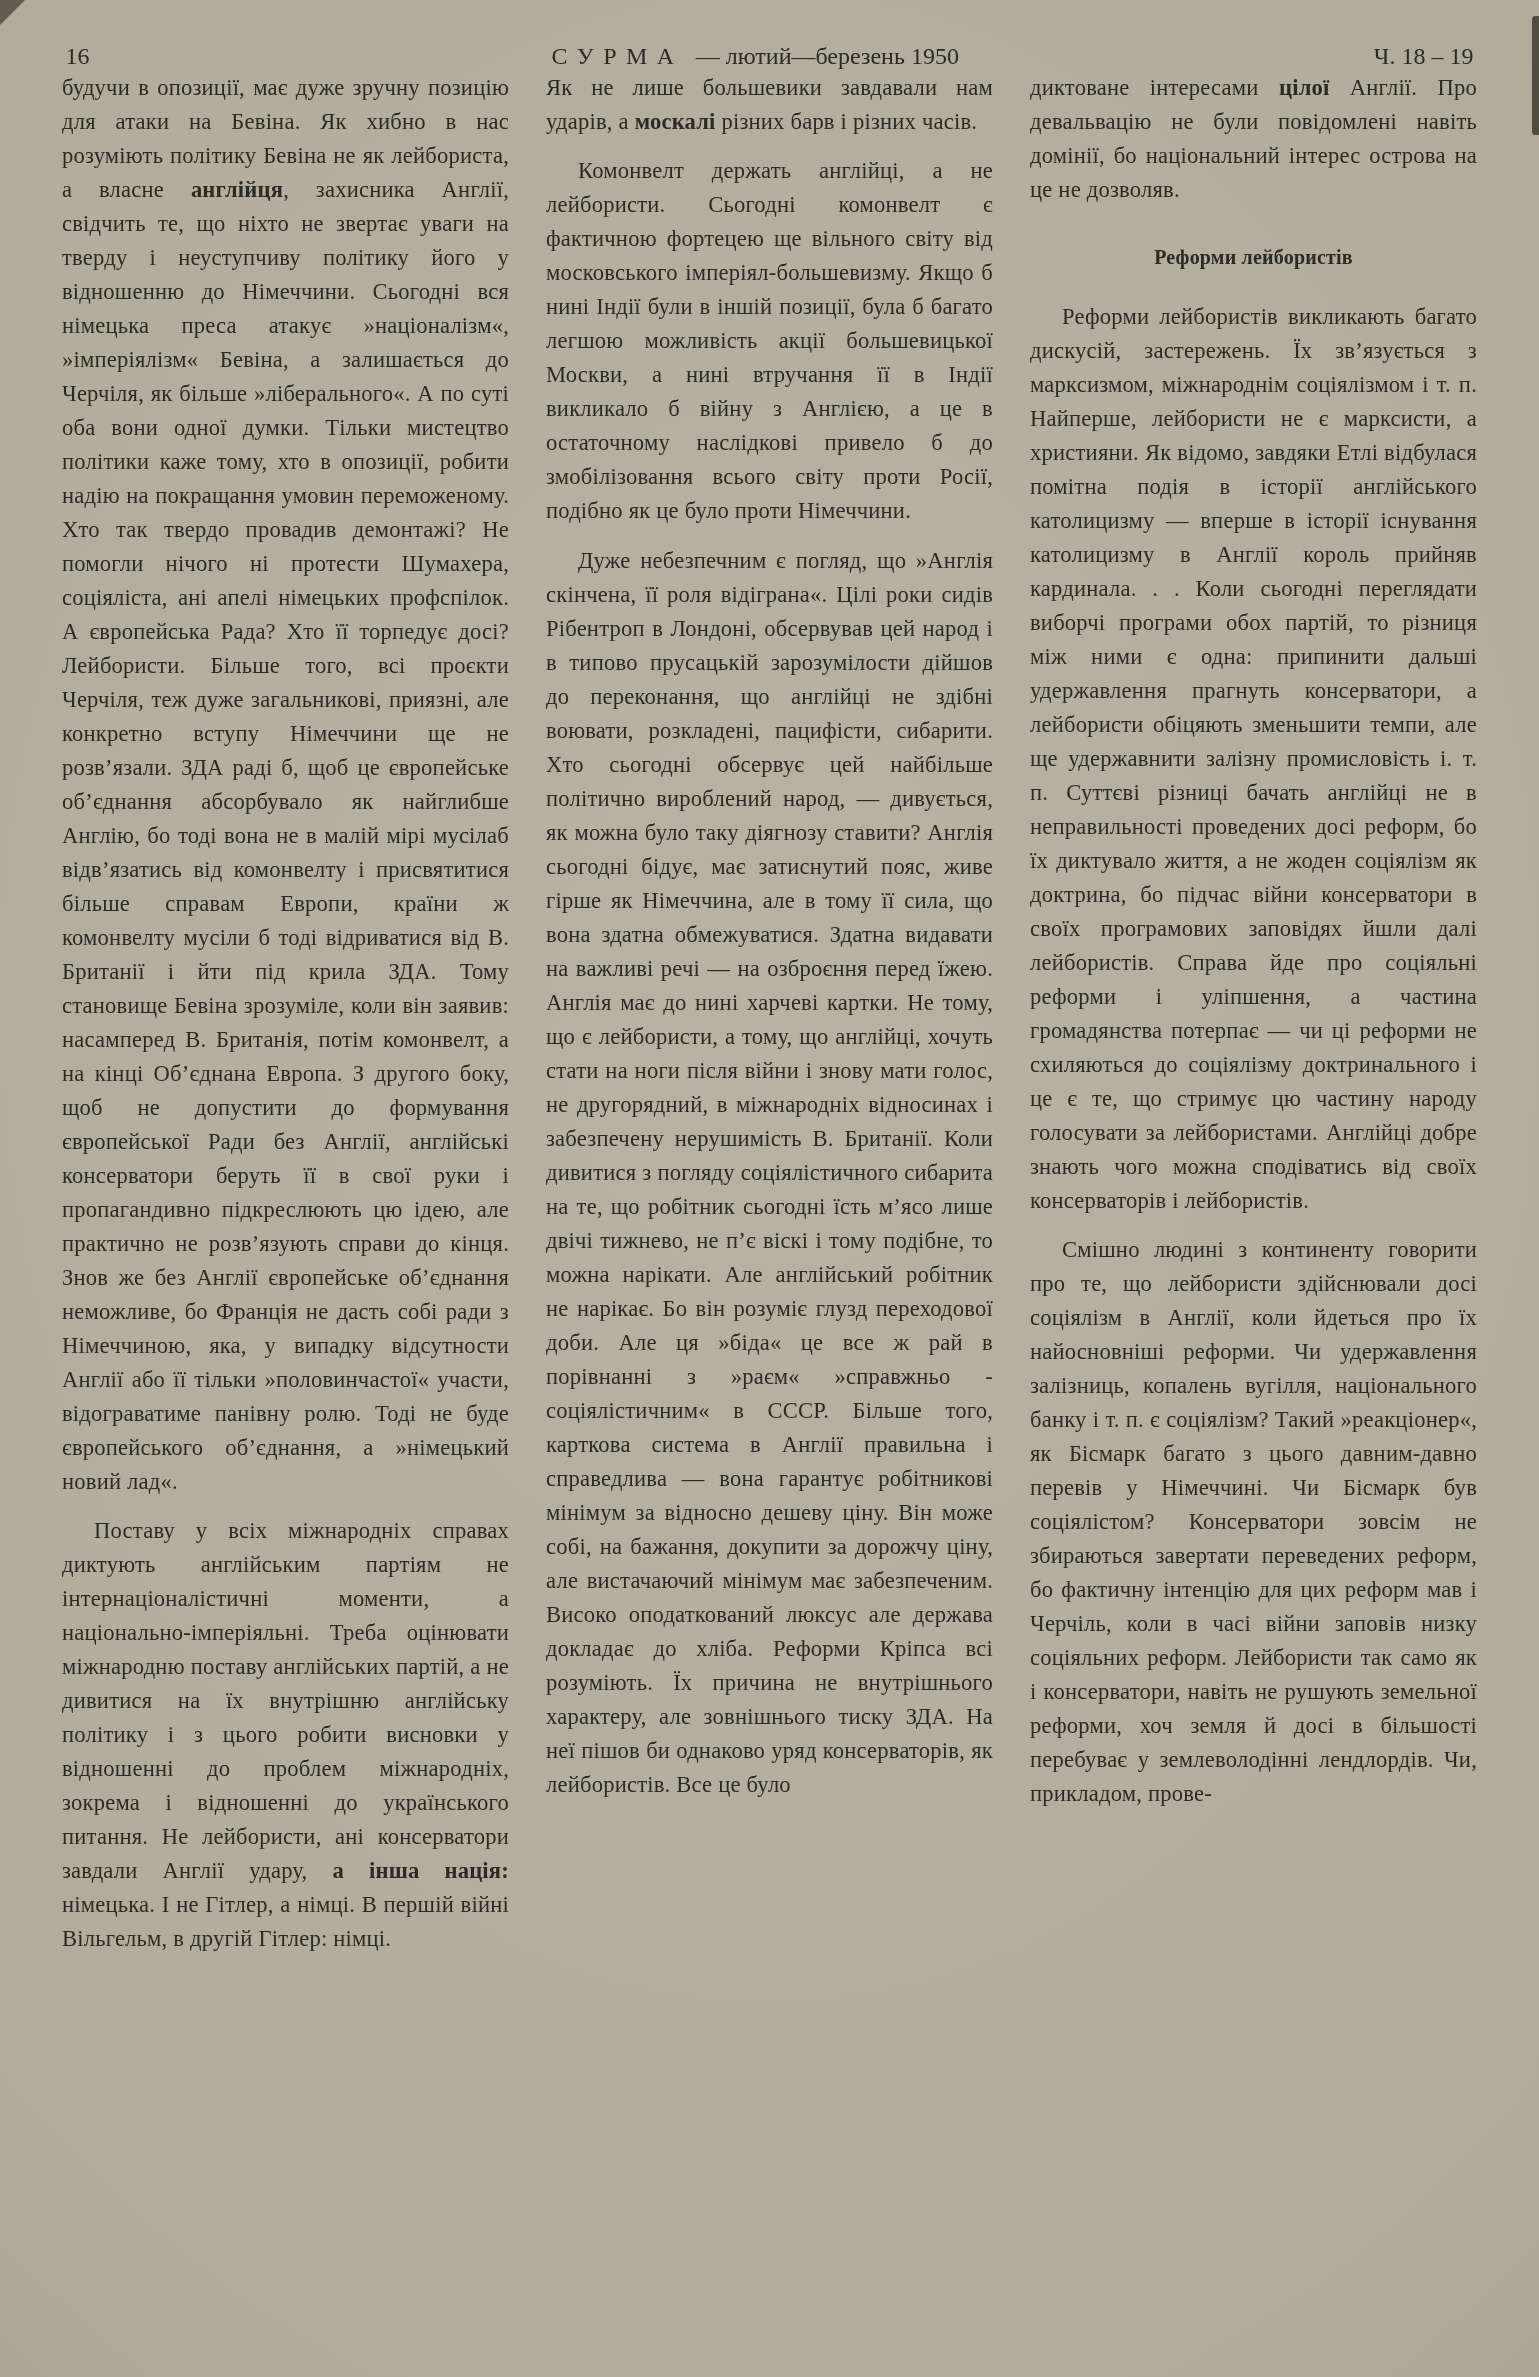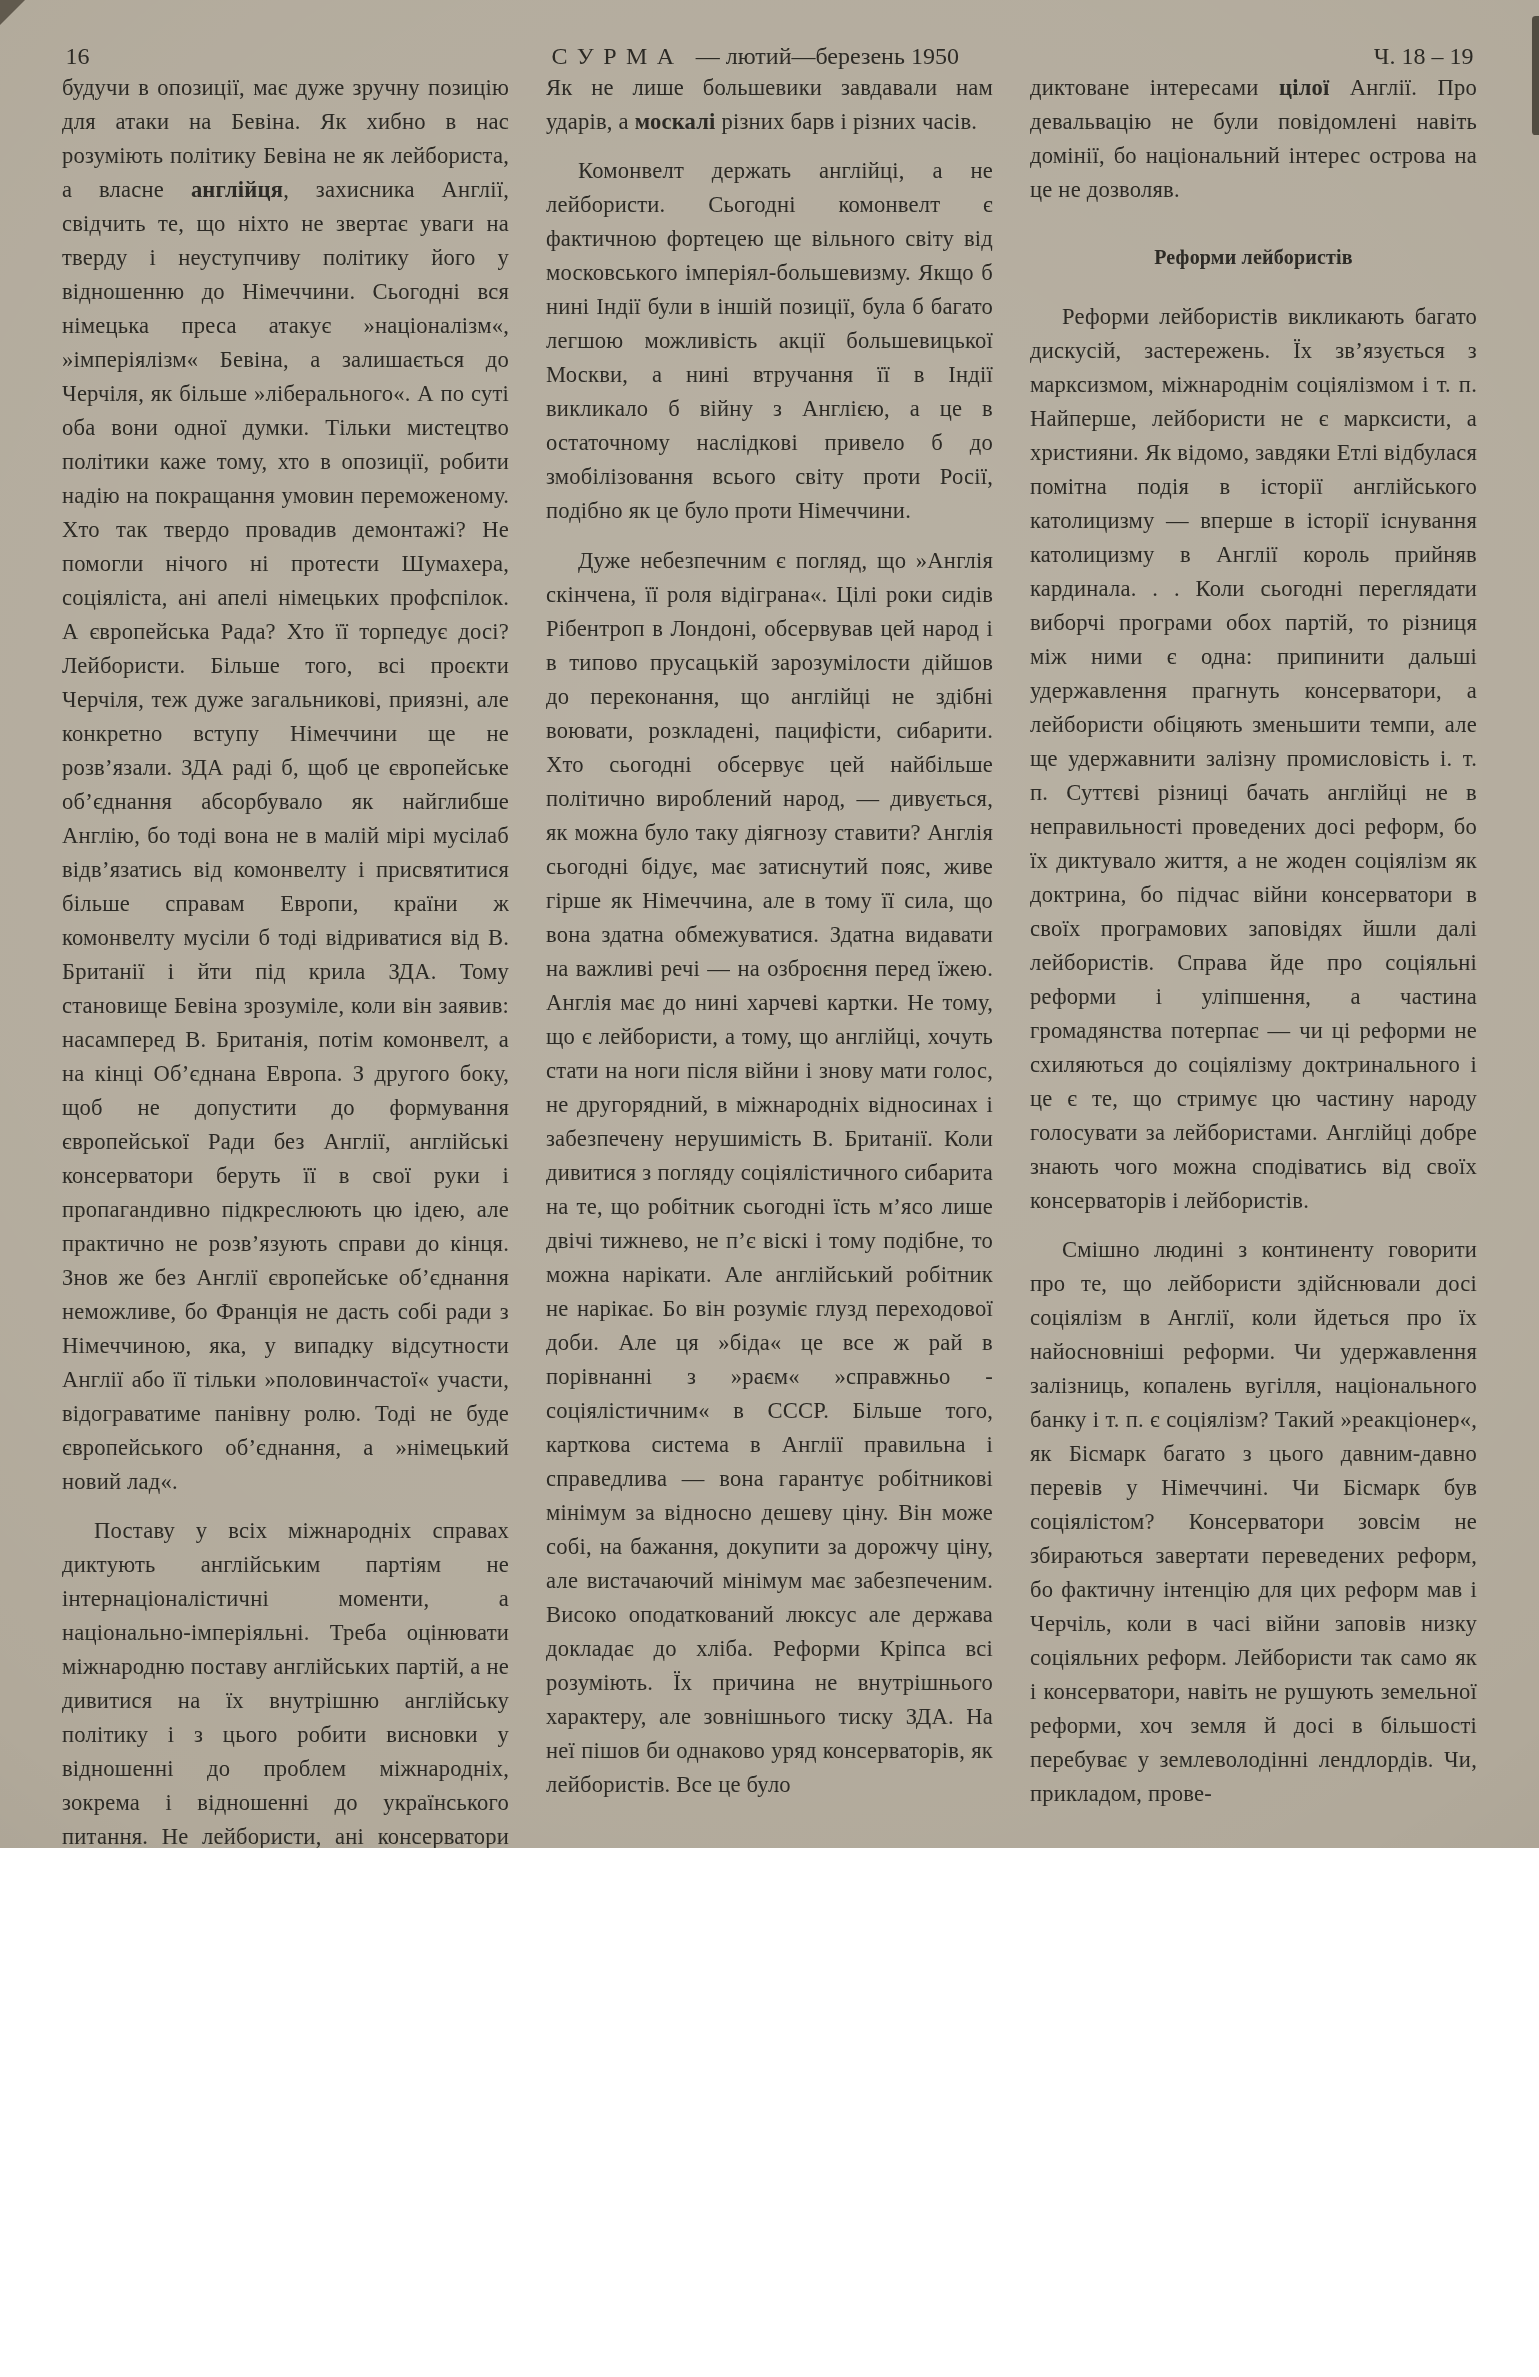--- a/index.html
+++ b/index.html
@@ -2,21 +2,21 @@
 <html style="font-size:9.5px"><head>
 <meta charset="utf-8">
 <style>
   html, body { margin: 0; padding: 0; }
   body {
     width: 1539px; height: 2377px;
     font-family: "Liberation Serif", serif;
   }
   .page {
     position: relative;
-    width: 1539px; height: 1848px;
+    width: 1539px; height: 2377px;
     overflow: hidden;
     background:
       radial-gradient(ellipse 130% 110% at 50% 42%,
         rgba(255,255,255,0.10) 0%, rgba(255,255,255,0.04) 45%,
         rgba(0,0,0,0.00) 60%, rgba(0,0,0,0.10) 88%, rgba(0,0,0,0.18) 100%),
       #b1a99a;
     color: #2c2a25;
   }
   .scan-corner {
     position: absolute; left: 0; top: 0;

